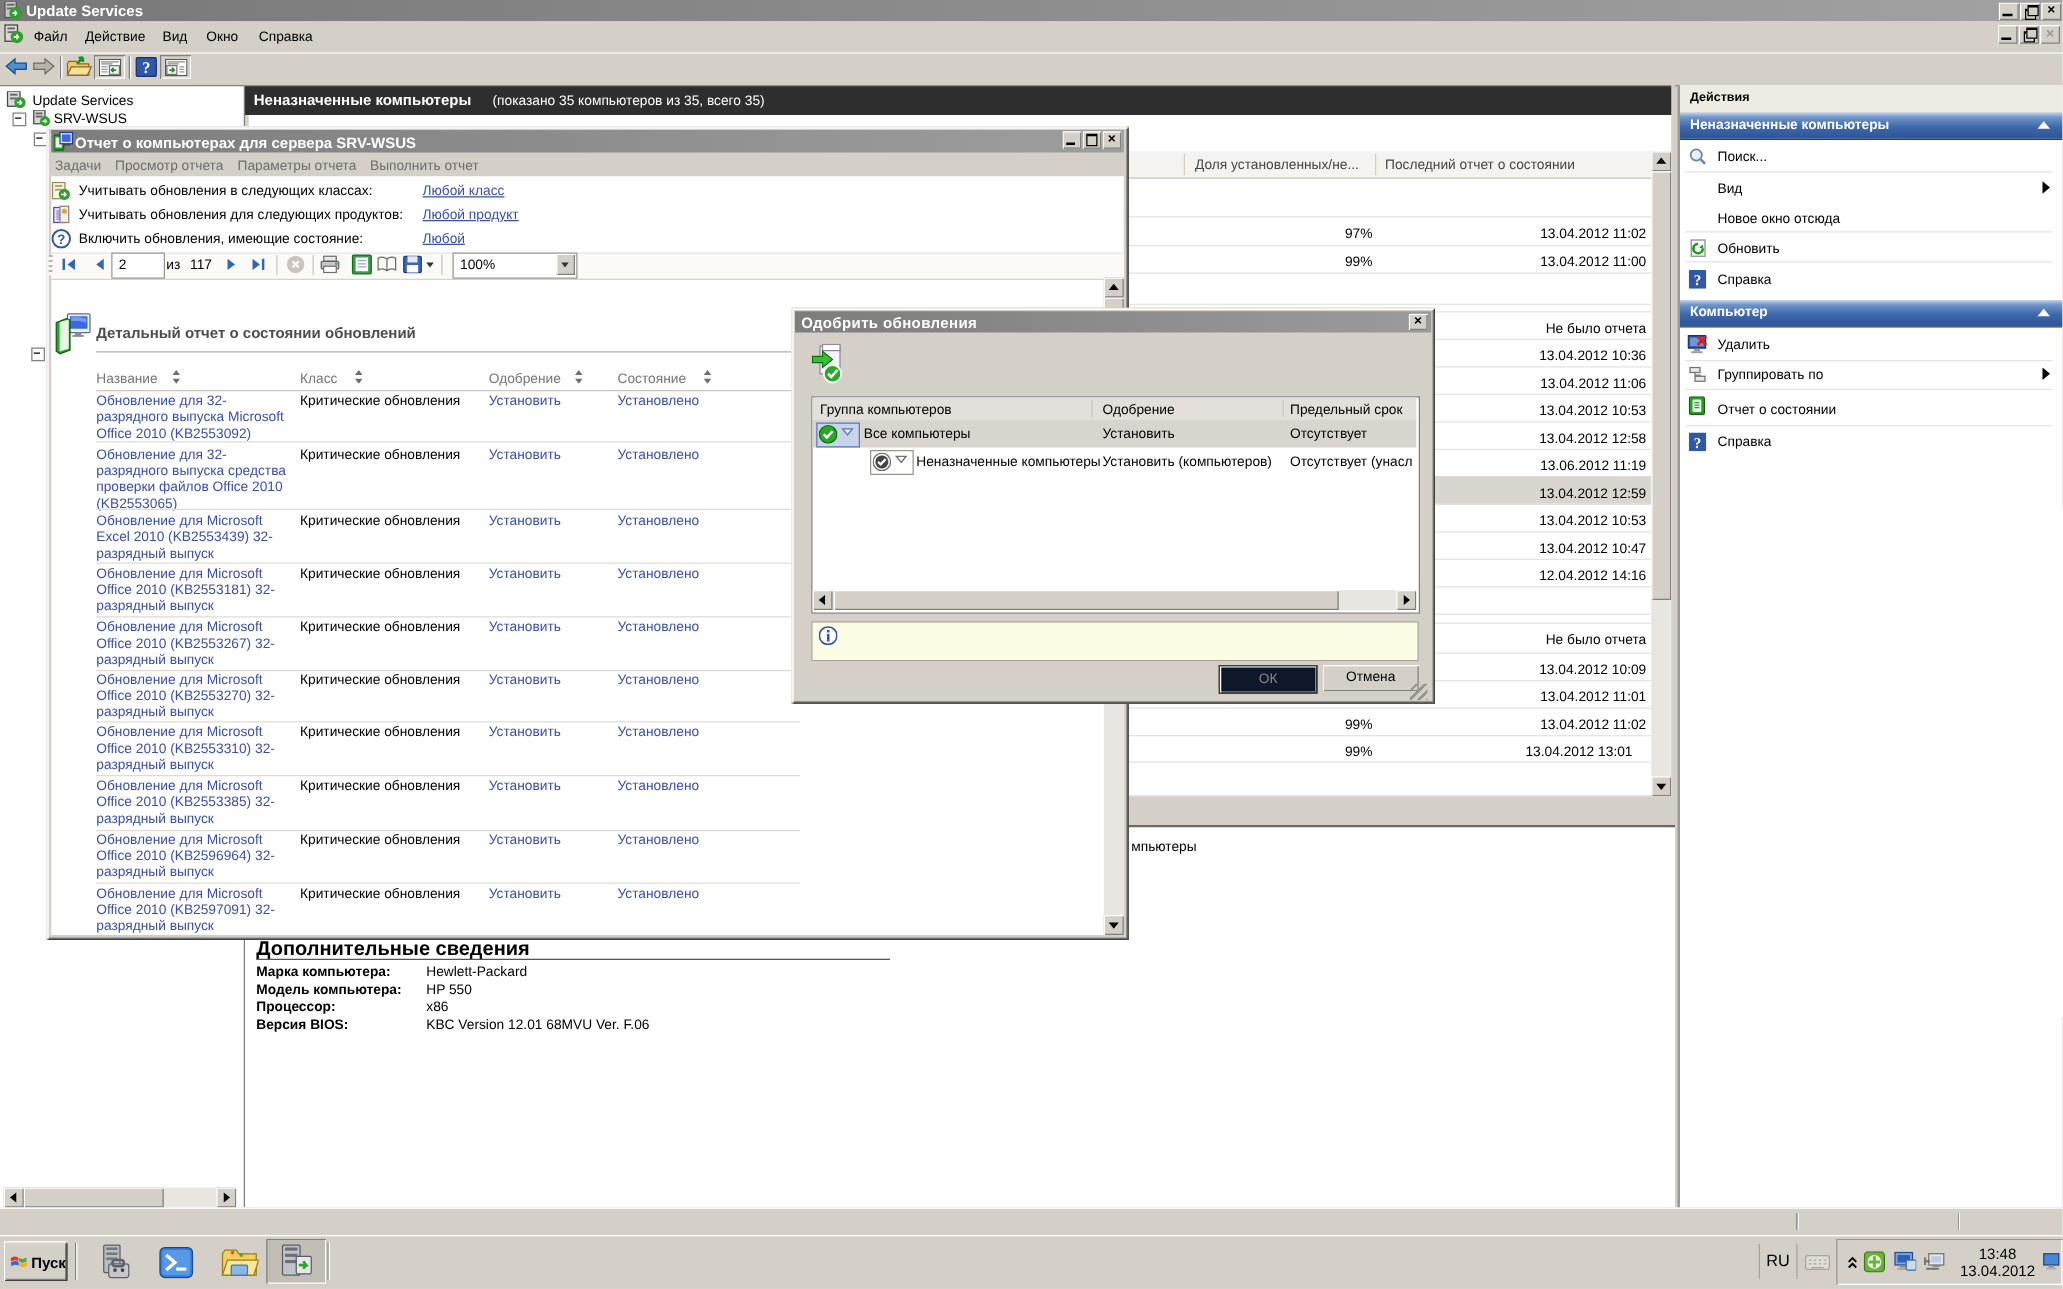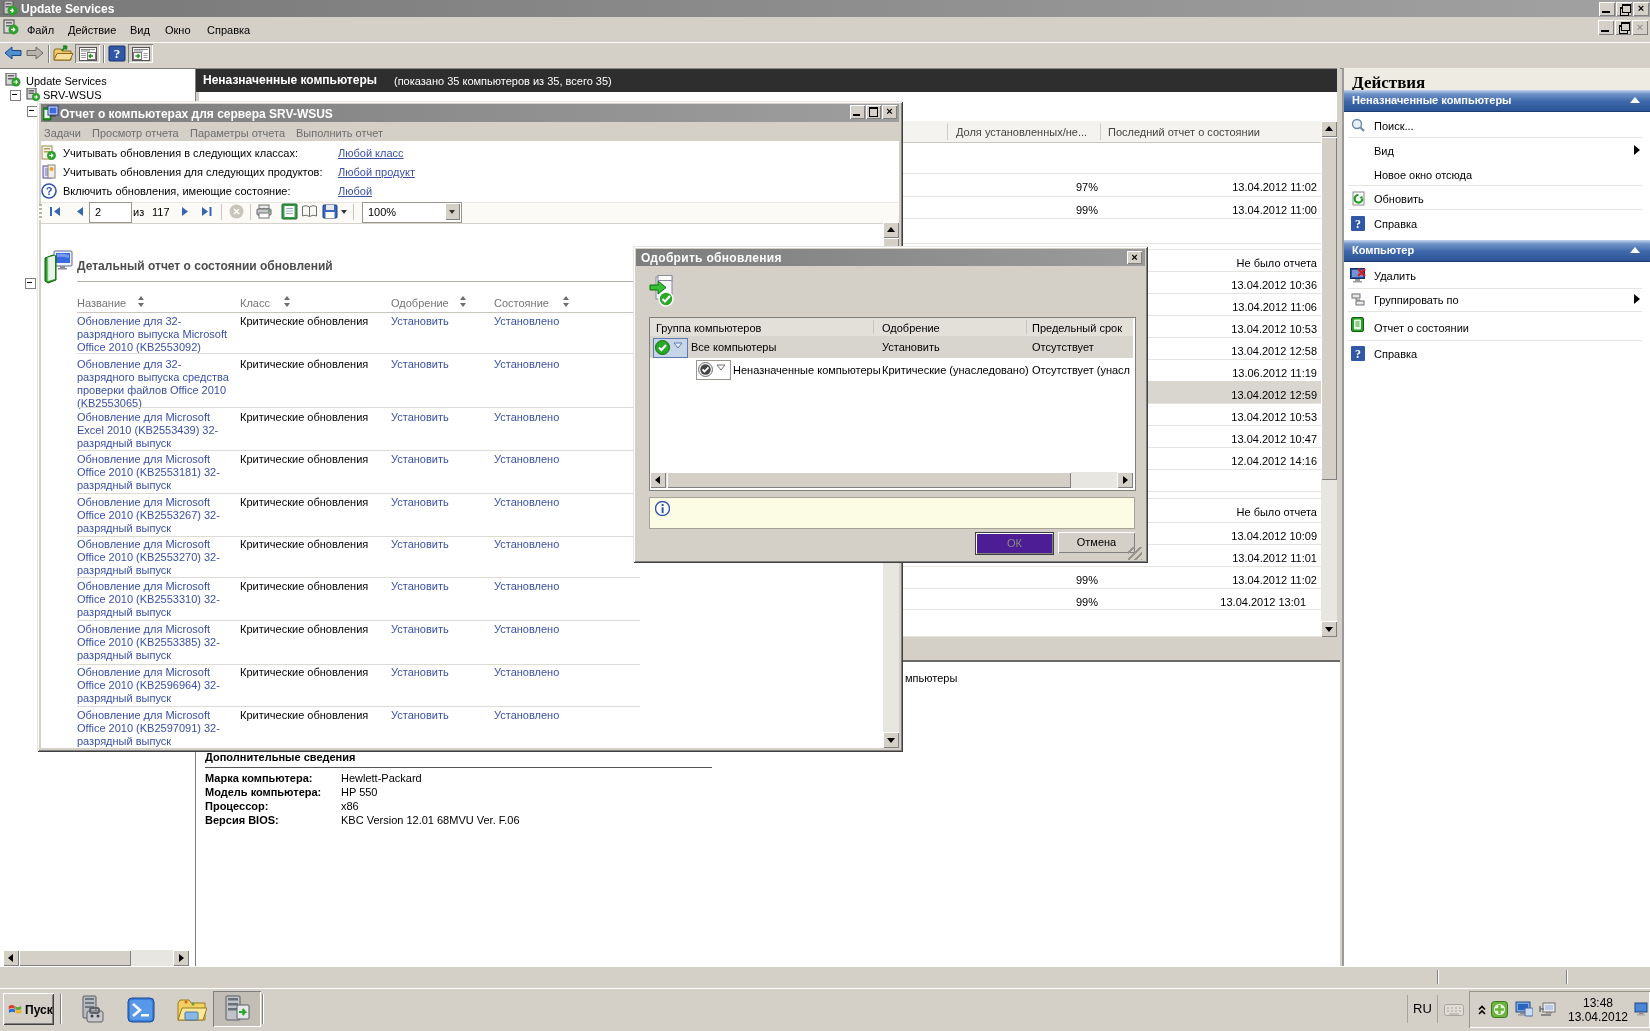--- a/index.html
+++ b/index.html
@@ -224,33 +224,33 @@
 <div class="a r2" style="left:1321px;top:137px;width:16px;height:343px;"></div>
 <div class="a r2" style="left:1321px;top:621px;width:16px;height:16px;">
       <div class="tri-r a" style="left:4px;top:6px;border-width:5px 4px 0 4px;border-color:#000 transparent transparent transparent;"></div>
     </div>
 <div class="a" style="left:1337px;top:68px;width:3px;height:898px;background:#d4d0c8;"></div>
 
 <div class="a" style="left:196px;top:637px;width:1144px;height:24px;background:#d4d0c8;"></div>
 <div class="a" style="left:196px;top:660px;width:1144px;height:2px;background:#6a6a6a;"></div>
 <div class="a" style="left:196px;top:662px;width:1144px;height:304px;background:#fff;"></div>
 <div class="a" style="left:905px;top:672px;">мпьютеры</div>
-<div class="a b" style="left:205px;top:751px;font-size:11px;">Дополнительные сведения</div>
+<div class="a b" style="left:205px;top:751px;font-size:16px;">Дополнительные сведения</div>
 <div class="a" style="left:205px;top:767px;width:507px;height:1px;background:#555;"></div>
 <div class="a b" style="left:205px;top:772px;">Марка компьютера:</div>
     <div class="a" style="left:341px;top:772px;">Hewlett-Packard</div>
 <div class="a b" style="left:205px;top:786px;">Модель компьютера:</div>
     <div class="a" style="left:341px;top:786px;">HP 550</div>
 <div class="a b" style="left:205px;top:800px;">Процессор:</div>
     <div class="a" style="left:341px;top:800px;">x86</div>
 <div class="a b" style="left:205px;top:814px;">Версия BIOS:</div>
     <div class="a" style="left:341px;top:814px;">KBC Version 12.01 68MVU Ver. F.06</div>
 
 <div class="a" style="left:1344px;top:68px;width:306px;height:22px;background:#eeebe3;border-bottom:1px solid #c5c2ba;"></div>
-<div class="a b" style="left:1352px;top:73px;font-size:17px;font-family:Liberation Serif, serif;">Действия</div>
+<div class="a b" style="left:1352px;top:73px;font-size:10px;">Действия</div>
 <div class="a" style="left:1344px;top:90px;width:306px;height:21px;background:linear-gradient(180deg,#c4d5ee 0%,#7195c8 18%,#3e68ab 55%,#2c5496 100%);border-bottom:1px solid #1c3d70;"></div>
 <div class="a b w" style="left:1352px;top:94px;">Неназначенные компьютеры</div>
 <div class="tri-r a" style="left:1630px;top:97px;border-width:0 5px 6px 5px;border-color:transparent transparent #fff transparent;"></div>
 <div class="a" style="left:1351px;top:118px;width:15px;height:15px;"><svg width="15" height="15">
         <circle cx="6" cy="6" r="4.5" fill="#e8f0fa" stroke="#6a86a8" stroke-width="1.4"></circle>
         <path d="M9.5 9.5 L13 13" stroke="#6a86a8" stroke-width="2"></path>
       </svg></div>
 <div class="a" style="left:1374px;top:120px;">Поиск...</div>
 <div class="a sep" style="left:1348px;top:137px;width:294px;"></div>
 <div class="a" style="left:1374px;top:145px;">Вид</div>
@@ -618,36 +618,36 @@
 <div class="a" style="left:696px;top:360px;width:33px;height:18px;background:#fff;border:1px solid #9a968e;"></div>
 <div class="a" style="left:698px;top:362px;width:15px;height:15px;"><svg width="15" height="15">
         <circle cx="7.5" cy="7.5" r="7" fill="#f0f0f0" stroke="#707070"></circle>
         <circle cx="7.5" cy="7.5" r="5.2" fill="#444"></circle>
         <path d="M4.5 7.5 l2 2 l4 -4.2" stroke="#fff" stroke-width="1.8" fill="none"></path>
       </svg></div>
 <div class="a" style="left:715px;top:362px;"><svg width="12" height="12">
         <path d="M2 3 h8 l-4 5 z" fill="#fff" stroke="#707070"></path>
       </svg></div>
 <div class="a" style="left:733px;top:364px;">Неназначенные компьютеры</div>
-<div class="a" style="left:882px;top:364px;">Критические (унаследовано)</div>
+<div class="a" style="left:882px;top:364px;">Установить (компьютеров)</div>
 <div class="a" style="left:1032px;top:364px;width:99px;overflow:hidden;white-space:nowrap;">Отсутствует (унасл</div>
 
 <div class="a" style="left:650px;top:472px;width:483px;height:16px;background:#e8e6e0;"></div>
 <div class="a r2" style="left:650px;top:472px;width:16px;height:16px;">
       <div class="tri-r a" style="left:5px;top:4px;border-width:4px 5px 4px 0;border-color:transparent #000 transparent transparent;"></div>
     </div>
 <div class="a r2" style="left:667px;top:472px;width:404px;height:16px;"></div>
 <div class="a r2" style="left:1117px;top:472px;width:16px;height:16px;">
       <div class="tri-r a" style="left:6px;top:4px;border-width:4px 0 4px 5px;border-color:transparent transparent transparent #000;"></div>
     </div>
 
 <div class="a" style="left:649px;top:497px;width:484px;height:30px;background:#fcfbe4;border:1px solid #a6a396;"></div>
 <div class="a" style="left:655px;top:501px;width:15px;height:15px;"><svg width="15" height="15">
         <circle cx="7.5" cy="7.5" r="7" fill="#fff" stroke="#3157a7" stroke-width="1.4"></circle>
         <rect x="6.6" y="3" width="2" height="2" fill="#3157a7"></rect>
         <rect x="6.6" y="6.2" width="2" height="6" fill="#3157a7"></rect>
       </svg></div>
 
-<div class="a" style="left:975px;top:532px;width:77px;height:21px;background:#4c1d95;border:1px solid #404040;box-shadow:inset 1px 1px 0 #fff,inset -1px -1px 0 #808080;text-align:center;line-height:20px;color:#8a877e;">ОК</div>
+<div class="a" style="left:975px;top:532px;width:77px;height:21px;background:#0f172a;border:1px solid #404040;box-shadow:inset 1px 1px 0 #fff,inset -1px -1px 0 #808080;text-align:center;line-height:20px;color:#8a877e;">ОК</div>
 <div class="a r2" style="left:1058px;top:532px;width:77px;height:21px;text-align:center;line-height:20px;">Отмена</div>
 <div class="a" style="left:1128px;top:547px;width:14px;height:13px;background:repeating-linear-gradient(135deg,transparent 0 3px,#9a968e 3px 5px);"></div>
 
 </div>
 
 </body></html>

